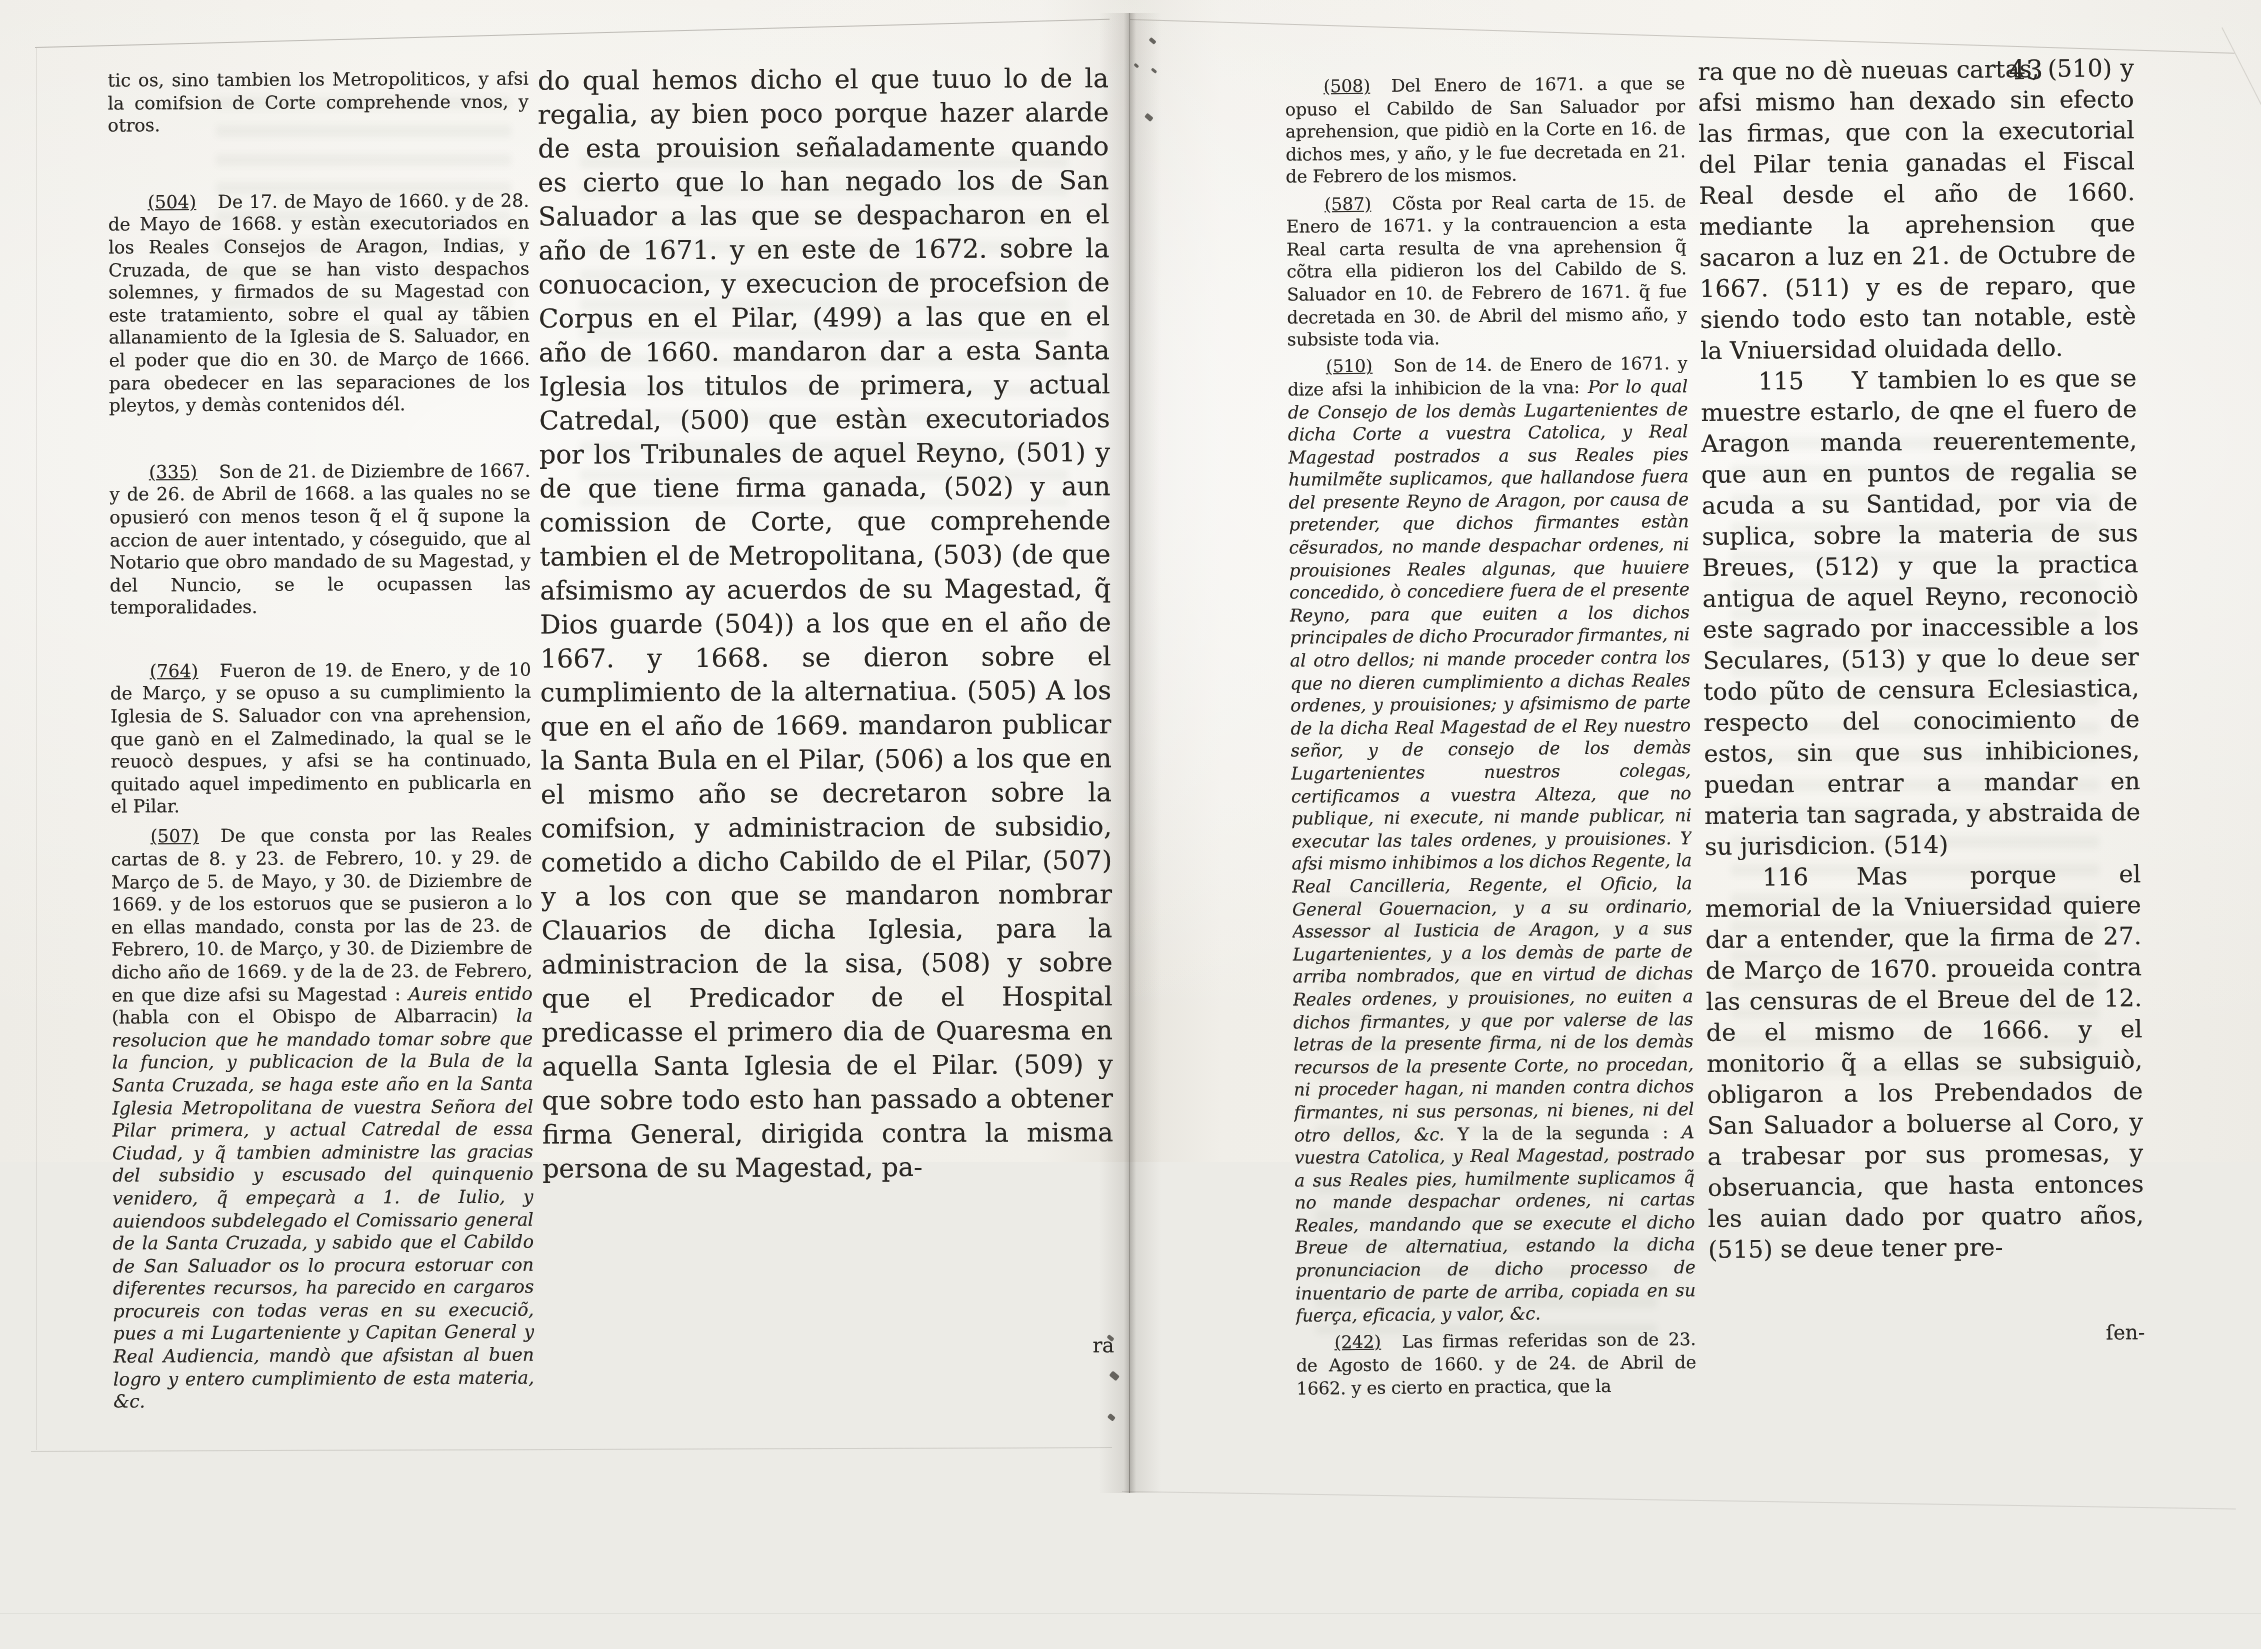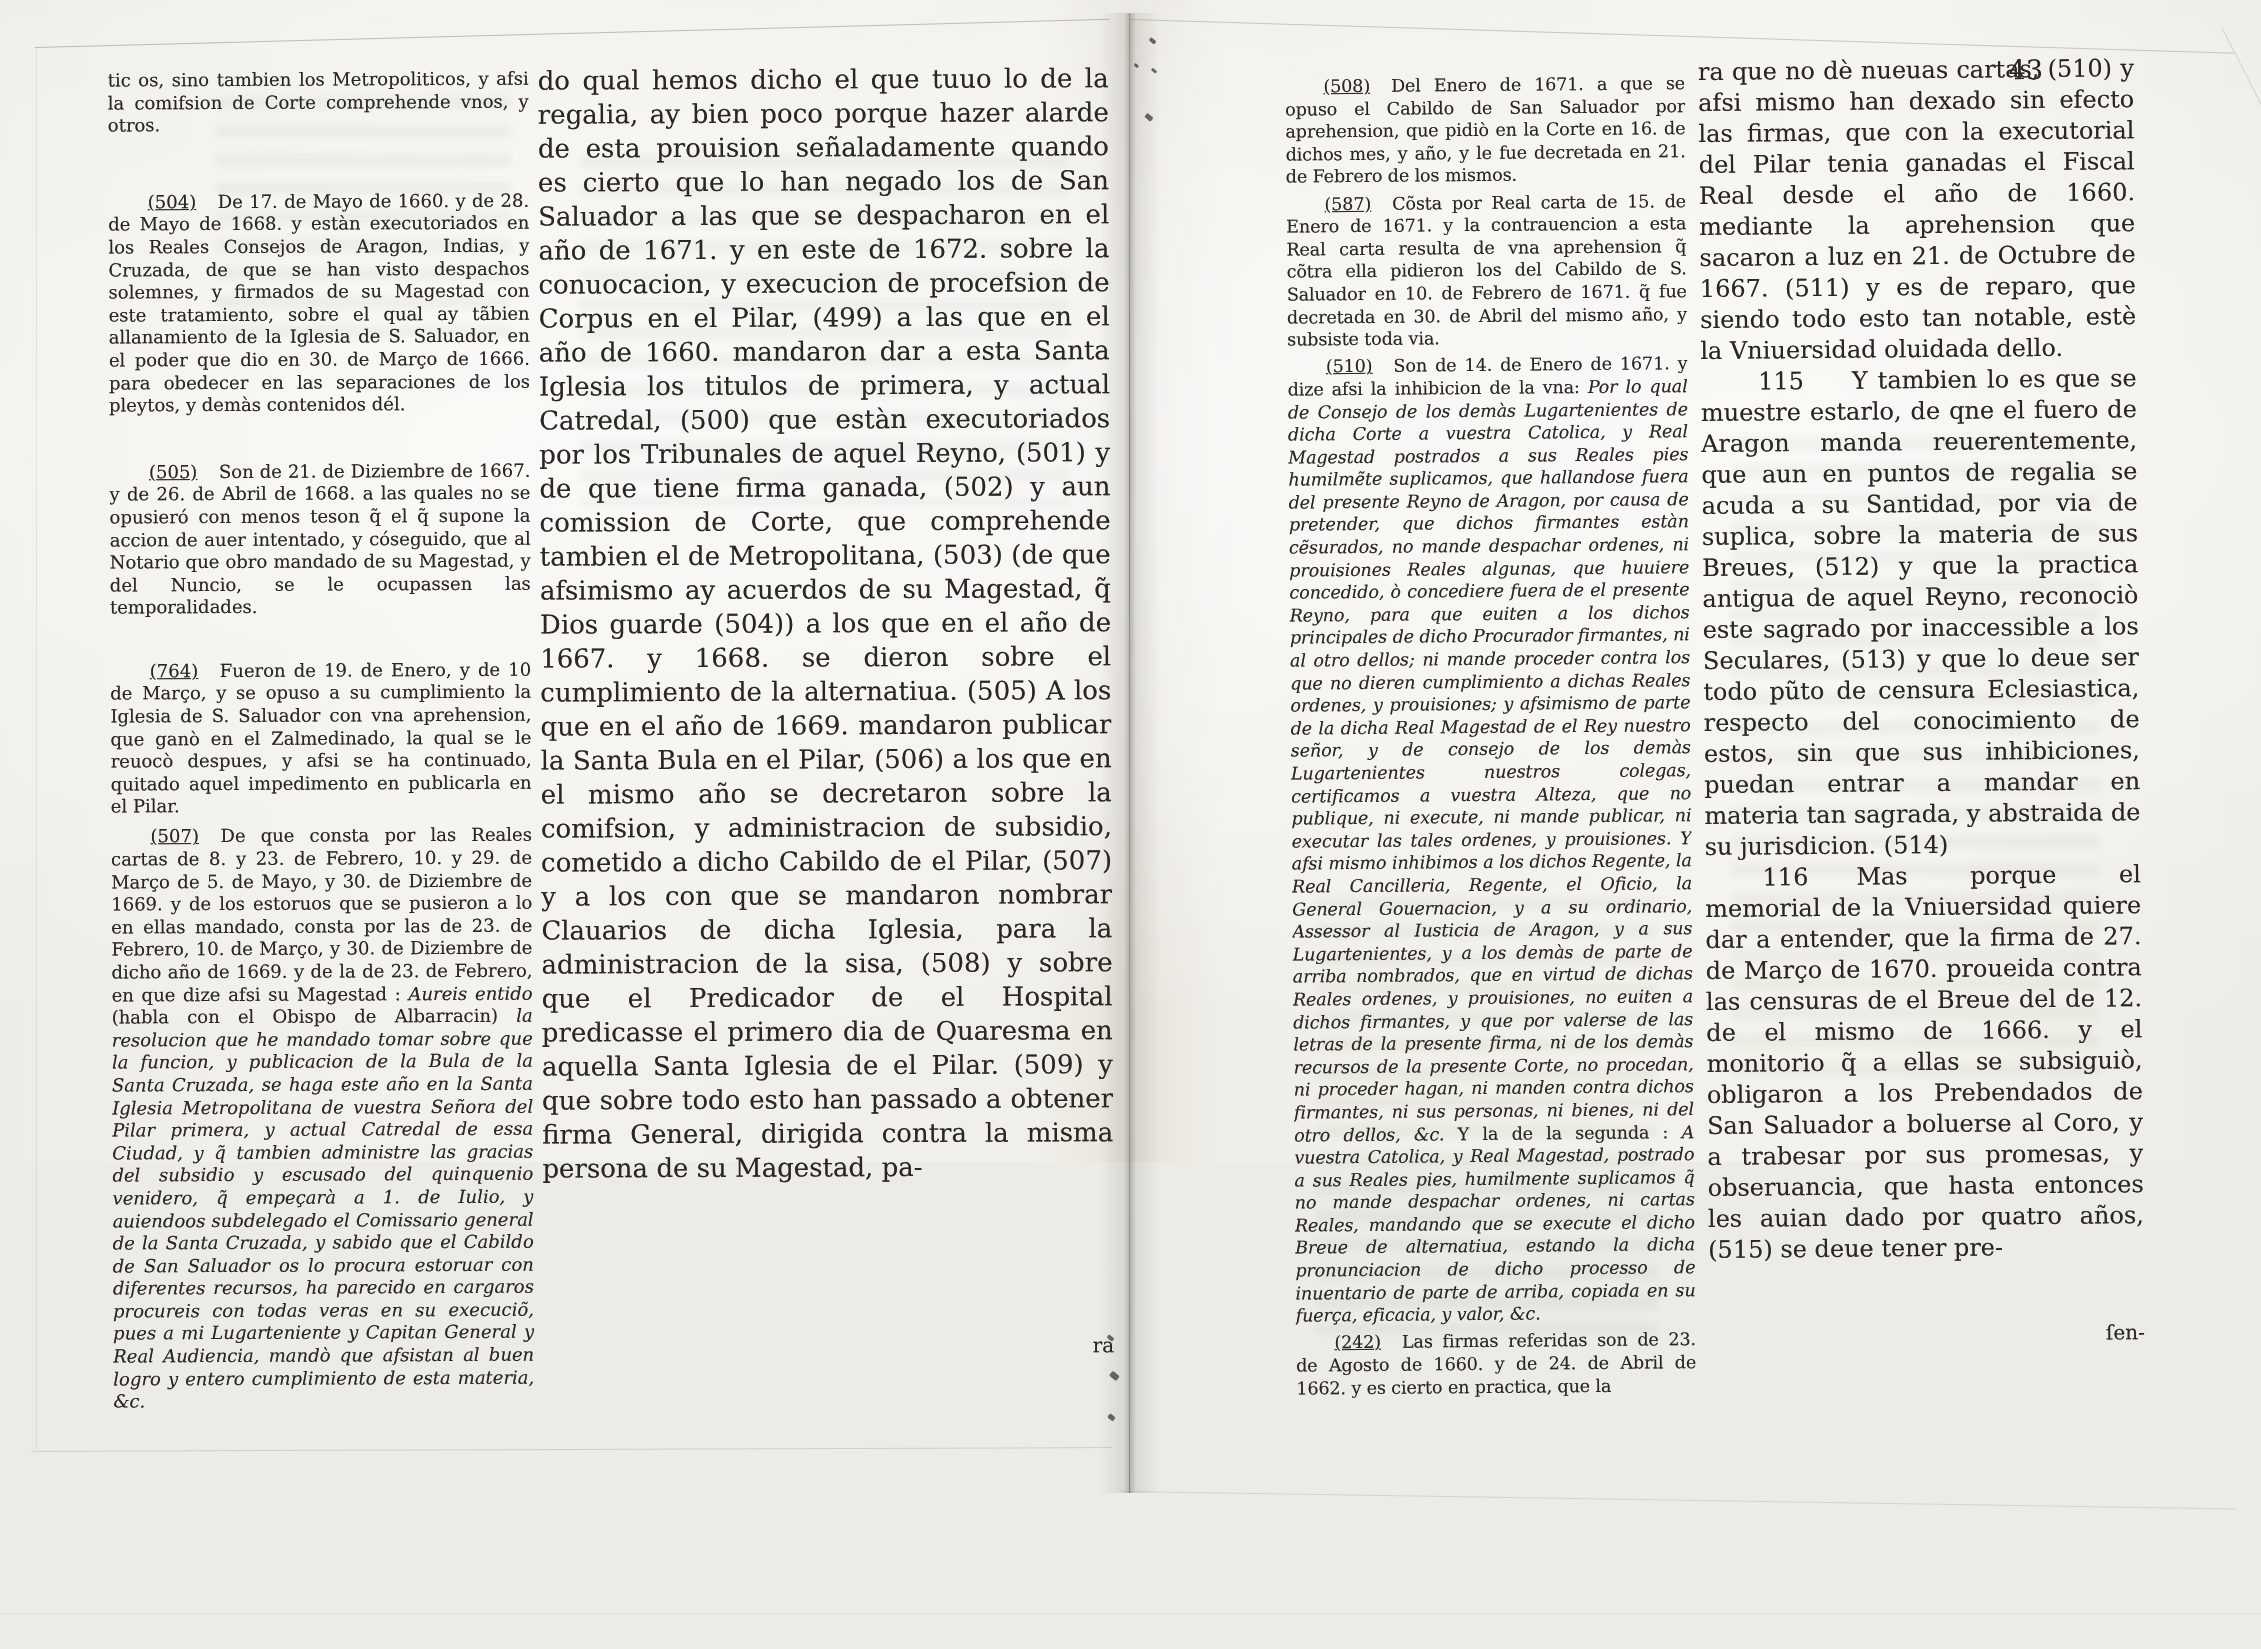--- a/index.html
+++ b/index.html
@@ -84,21 +84,21 @@
   <div class="stitch" style="left:1151px;top:69px;width:5.5px;height:3.2px;"></div>
   <div class="stitch" style="left:1145px;top:115px;width:8.3px;height:4.6px;"></div>
   <div class="stitch" style="left:1107px;top:1336px;width:7px;height:4.1px;"></div>
   <div class="stitch" style="left:1110px;top:1373px;width:9.2px;height:5.5px;"></div>
   <div class="stitch" style="left:1108px;top:1415px;width:7.4px;height:4.6px;"></div>
 
   <div class="page page-left">
     <div class="margin-col ml">
       <p class="note no-indent gap-xl"><span>tic os, sino tambien los Metropoliticos, y afsi la comifsion de Corte comprehende vnos, y otros.</span></p>
       <p class="note gap-lg"><span class="note-label">(504)</span><span>De 17. de Mayo de 1660. y de 28. de Mayo de 1668. y estàn executoriados en los Reales Consejos de Aragon, Indias, y Cruzada, de que se han visto despachos solemnes, y firmados de su Magestad con este tratamiento, sobre el qual ay tãbien allanamiento de la Iglesia de S. Saluador, en el poder que dio en 30. de Março de 1666. para obedecer en las separaciones de los pleytos, y demàs contenidos dél.</span></p>
-      <p class="note gap-md"><span class="note-label">(505)</span><span>Son de 21. de Diziembre de 1667. y de 26. de Abril de 1668. a las quales no se opusieró con menos teson q̃ el q̃ supone la accion de auer intentado, y cóseguido, que al Notario que obro mandado de su Magestad, y del Nuncio, se le ocupassen las temporalidades.</span></p>
+      <p class="note gap-md"><span class="note-label">(335)</span><span>Son de 21. de Diziembre de 1667. y de 26. de Abril de 1668. a las quales no se opusieró con menos teson q̃ el q̃ supone la accion de auer intentado, y cóseguido, que al Notario que obro mandado de su Magestad, y del Nuncio, se le ocupassen las temporalidades.</span></p>
       <p class="note gap-sm"><span class="note-label">(764)</span><span>Fueron de 19. de Enero, y de 10 de Março, y se opuso a su cumplimiento la Iglesia de S. Saluador con vna aprehension, que ganò en el Zalmedinado, la qual se le reuocò despues, y afsi se ha continuado, quitado aquel impedimento en publicarla en el Pilar.</span></p>
       <p class="note"><span class="note-label">(507)</span><span>De que consta por las Reales cartas de 8. y 23. de Febrero, 10. y 29. de Março de 5. de Mayo, y 30. de Diziembre de 1669. y de los estoruos que se pusieron a lo en ellas mandado, consta por las de 23. de Febrero, 10. de Março, y 30. de Diziembre de dicho año de 1669. y de la de 23. de Febrero, en que dize afsi su Magestad : </span><span class="it">Aureis entido </span><span>(habla con el Obispo de Albarracin) </span><span class="it">la resolucion que he mandado tomar sobre que la funcion, y publicacion de la Bula de la Santa Cruzada, se haga este año en la Santa Iglesia Metropolitana de vuestra Señora del Pilar primera, y actual Catredal de essa Ciudad, y q̃ tambien administre las gracias del subsidio y escusado del quinquenio venidero, q̃ empeçarà a 1. de Iulio, y auiendoos subdelegado el Comissario general de la Santa Cruzada, y sabido que el Cabildo de San Saluador os lo procura estoruar con diferentes recursos, ha parecido en cargaros procureis con todas veras en su execuciõ, pues a mi Lugarteniente y Capitan General y Real Audiencia, mandò que afsistan al buen logro y entero cumplimiento de esta materia, &amp;c.</span></p>
     </div>
     <div class="main-col cl">
       <p class="mainp no-indent"><span>do qual hemos dicho el que tuuo lo de la regalia, ay bien poco porque hazer alarde de esta prouision señaladamente quando es cierto que lo han negado los de San Saluador a las que se despacharon en el año de 1671. y en este de 1672. sobre la conuocacion, y execucion de procefsion de Corpus en el Pilar, (499) a las que en el año de 1660. mandaron dar a esta Santa Iglesia los titulos de primera, y actual Catredal, (500) que estàn executoriados por los Tribunales de aquel Reyno, (501) y de que tiene firma ganada, (502) y aun comission de Corte, que comprehende tambien el de Metropolitana, (503) (de que afsimismo ay acuerdos de su Magestad, q̃ Dios guarde (504)) a los que en el año de 1667. y 1668. se dieron sobre el cumplimiento de la alternatiua. (505) A los que en el año de 1669. mandaron publicar la Santa Bula en el Pilar, (506) a los que en el mismo año se decretaron sobre la comifsion, y administracion de subsidio, cometido a dicho Cabildo de el Pilar, (507) y a los con que se mandaron nombrar Clauarios de dicha Iglesia, para la administracion de la sisa, (508) y sobre que el Predicador de el Hospital predicasse el primero dia de Quaresma en aquella Santa Iglesia de el Pilar. (509) y que sobre todo esto han passado a obtener firma General, dirigida contra la misma persona de su Magestad, pa-</span></p>
     </div>
     <div class="catchword cw-left">ra</div>
   </div>
 
   <div class="page page-right">

